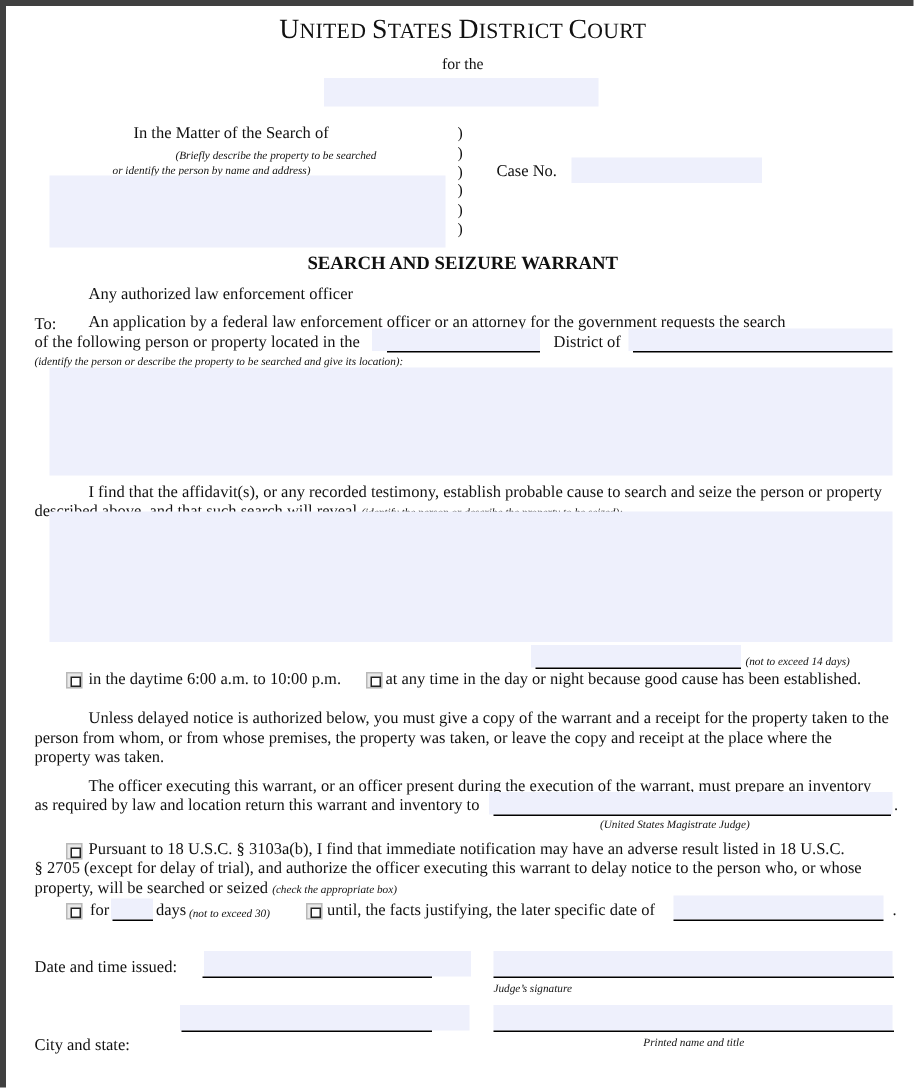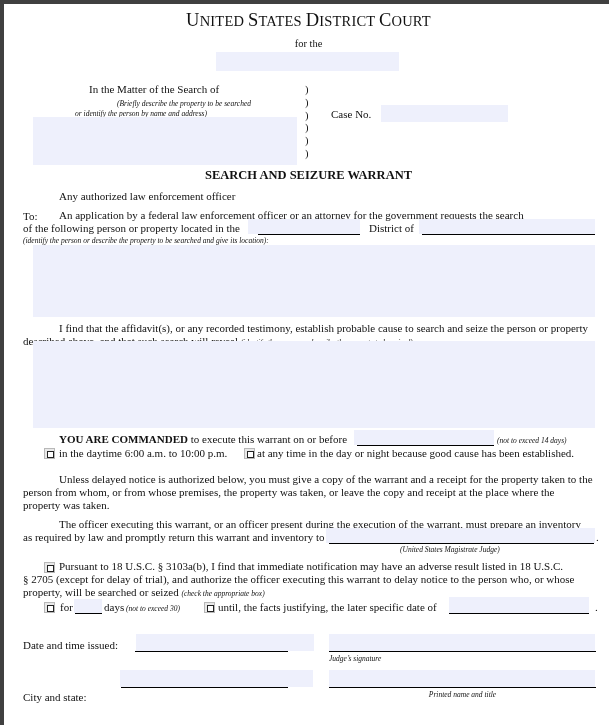--- a/index.html
+++ b/index.html
@@ -68,36 +68,35 @@
   <div class="uline" style="left:418px;top:230px;width:173px;"></div>
   <div class="abs it7" style="left:19px;top:232px;font-style:italic;">(identify the person or describe the property to be searched and give its location):</div>
 
   <div class="field" style="left:29px;top:241px;width:562px;height:72px;"></div>
 
   <div class="abs t11" style="left:55px;top:318px;">I find that the affidavit(s), or any recorded testimony, establish probable cause to search and seize the person or property</div>
   <div class="abs t11" style="left:19px;top:331px;"><span>described above, and that such search will reveal</span> <span class="it7">(identify the person or describe the property to be seized):</span></div>
 
   <div class="field" style="left:29px;top:337px;width:562px;height:87px;z-index:0;"></div>
 
-  <div class="abs t11" style="left:55px;top:429px;"><b>YOU ARE COMMANDED</b> <span>to execute this warrant on or before</span></div>
   <div class="field" style="left:350px;top:426px;width:140px;height:15px;"></div>
   <div class="uline" style="left:353px;top:441px;width:137px;"></div>
   <div class="abs it7" style="left:493px;top:432px;">(not to exceed 14 days)</div>
 
   <div class="cb" style="left:40px;top:444px;"></div>
   <div class="abs t11" style="left:55px;top:443px;">in the daytime 6:00 a.m. to 10:00 p.m.</div>
   <div class="cb" style="left:240px;top:444px;"></div>
   <div class="abs t11" style="left:253px;top:443px;">at any time in the day or night because good cause has been established.</div>
 
   <div class="abs t11" style="left:55px;top:469px;">Unless delayed notice is authorized below, you must give a copy of the warrant and a receipt for the property taken to the</div>
   <div class="abs t11" style="left:19px;top:482px;">person from whom, or from whose premises, the property was taken, or leave the copy and receipt at the place where the</div>
   <div class="abs t11" style="left:19px;top:495px;">property was taken.</div>
 
   <div class="abs t11" style="left:55px;top:514px;">The officer executing this warrant, or an officer present during the execution of the warrant, must prepare an inventory</div>
-  <div class="abs t11" style="left:19px;top:527px;">as required by law and promptly return this warrant and inventory to</div>
+  <div class="abs t11" style="left:19px;top:527px;">as required by law and location return this warrant and inventory to</div>
   <div class="field" style="left:322px;top:524px;width:269px;height:15px;"></div>
   <div class="uline" style="left:325px;top:539px;width:265px;"></div>
   <div class="abs t11" style="left:592px;top:527px;">.</div>
   <div class="abs it7" style="left:396px;top:541px;">(United States Magistrate Judge)</div>
 
   <div class="cb" style="left:40px;top:558px;"></div>
   <div class="abs t11" style="left:55px;top:556px;">Pursuant to 18 U.S.C. § 3103a(b), I find that immediate notification may have an adverse result listed in 18 U.S.C.</div>
   <div class="abs t11" style="left:19px;top:569px;">§ 2705 (except for delay of trial), and authorize the officer executing this warrant to delay notice to the person who, or whose</div>
   <div class="abs t11" style="left:19px;top:582px;"><span>property, will be searched or seized</span> <span class="it7">(check the appropriate box)</span></div>
 

